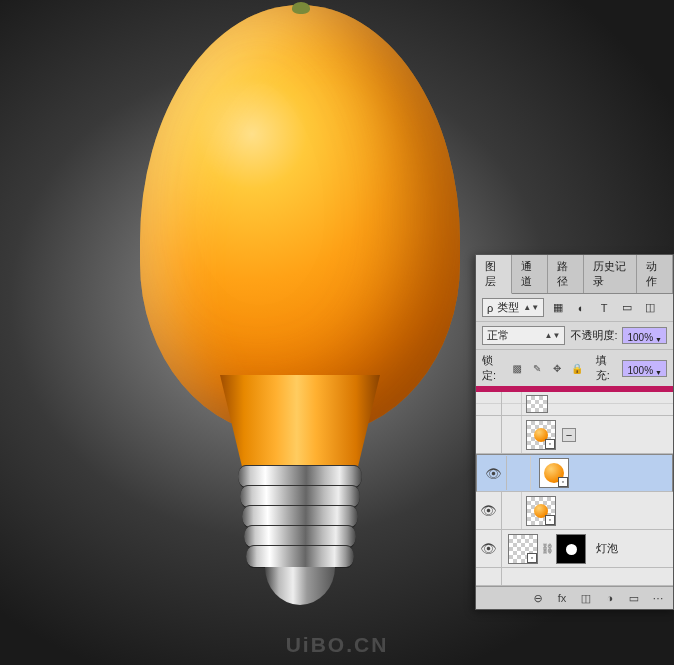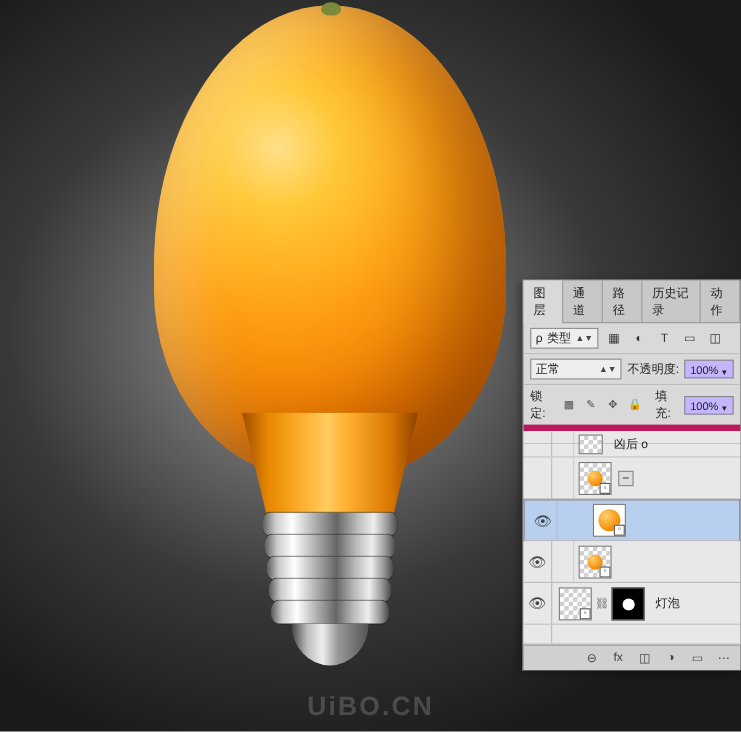--- a/index.html
+++ b/index.html
@@ -15,21 +15,21 @@
 .thread:nth-child(2){width:120px;margin-left:2px}
 .thread:nth-child(3){width:116px;margin-left:4px}
 .thread:nth-child(4){width:112px;margin-left:6px}
 .thread:nth-child(5){width:108px;margin-left:8px}
 .tip{width:70px;height:38px;margin:2px auto 0;background:linear-gradient(90deg,#444 0%,#bbb 20%,#eee 40%,#999 60%,#555 100%);border-radius:0 0 50% 50%/0 0 100% 100%}
 .promo{position:absolute;top:204px;left:146px;font-size:22px;font-weight:bold;letter-spacing:1px;white-space:nowrap}
 .promo .t1{color:#fff;text-shadow:0 2px 3px rgba(0,0,0,.9),1px 0 2px rgba(0,0,0,.8)}
 .promo .t2{color:#1dd4f0;text-shadow:0 2px 3px rgba(0,0,0,.9),1px 0 2px rgba(0,0,0,.8)}
 .wm-ps{position:absolute;right:8px;bottom:14px;font-size:26px;font-style:italic;font-weight:bold;color:rgba(140,200,160,.35);letter-spacing:1px}
 .wm-ps .sub{font-size:14px;font-style:normal;color:rgba(170,200,170,.35)}
-.wm-ui{position:absolute;left:50%;bottom:8px;transform:translateX(-50%);font-size:24px;font-weight:bold;color:rgba(255,255,255,.18);letter-spacing:2px}
+.wm-ui{position:absolute;left:50%;bottom:8px;transform:translateX(-50%);font-size:21px;font-weight:bold;color:rgba(255,255,255,.18);letter-spacing:2px}
 
 .panel{position:absolute;right:0;top:254px;width:199px;background:#d9d9d9;border:1px solid #555;font-size:11px;color:#222;box-shadow:-2px 2px 8px rgba(0,0,0,.4)}
 .tabs{display:flex;background:#c8c8c8;border-bottom:1px solid #888}
 .tab{padding:4px 9px;border-right:1px solid #999;cursor:default}
 .tab.active{background:#d9d9d9;border-bottom:1px solid #d9d9d9;margin-bottom:-1px}
 .row{display:flex;align-items:center;padding:4px 6px;gap:5px;border-bottom:1px solid #bbb;background:#d9d9d9}
 .sel{display:flex;align-items:center;background:#eee;border:1px solid #888;padding:1px 4px;gap:4px;flex:0 0 auto}
 .sel .arr{font-size:8px;color:#444}
 .iconbtn{width:18px;height:16px;display:flex;align-items:center;justify-content:center;border:1px solid transparent;font-size:11px;color:#333}
 .valbox{display:flex;align-items:flex-end;background:#c4b5fd;border:1px solid #888;padding:0 4px;height:17px;font-size:10px;gap:2px}
@@ -130,21 +130,20 @@
     </div>
 
     <div class="layers">
 
       <div class="lrow half" style="height:24px">
         <div class="eye"></div>
         <div class="indent"></div>
         <div class="thumbwrap">
             <div class="thumb checker" style="width:22px;height:18px"></div>
           </div>
-        <div class="lname">凶后 o</div>
       </div>
 
       <div class="lrow">
         <div class="eye"></div>
         <div class="indent"></div>
         <div class="thumbwrap">
           <div class="thumb checker">
               <div class="orb"></div>
               <div class="smart">▫</div>
             </div>

